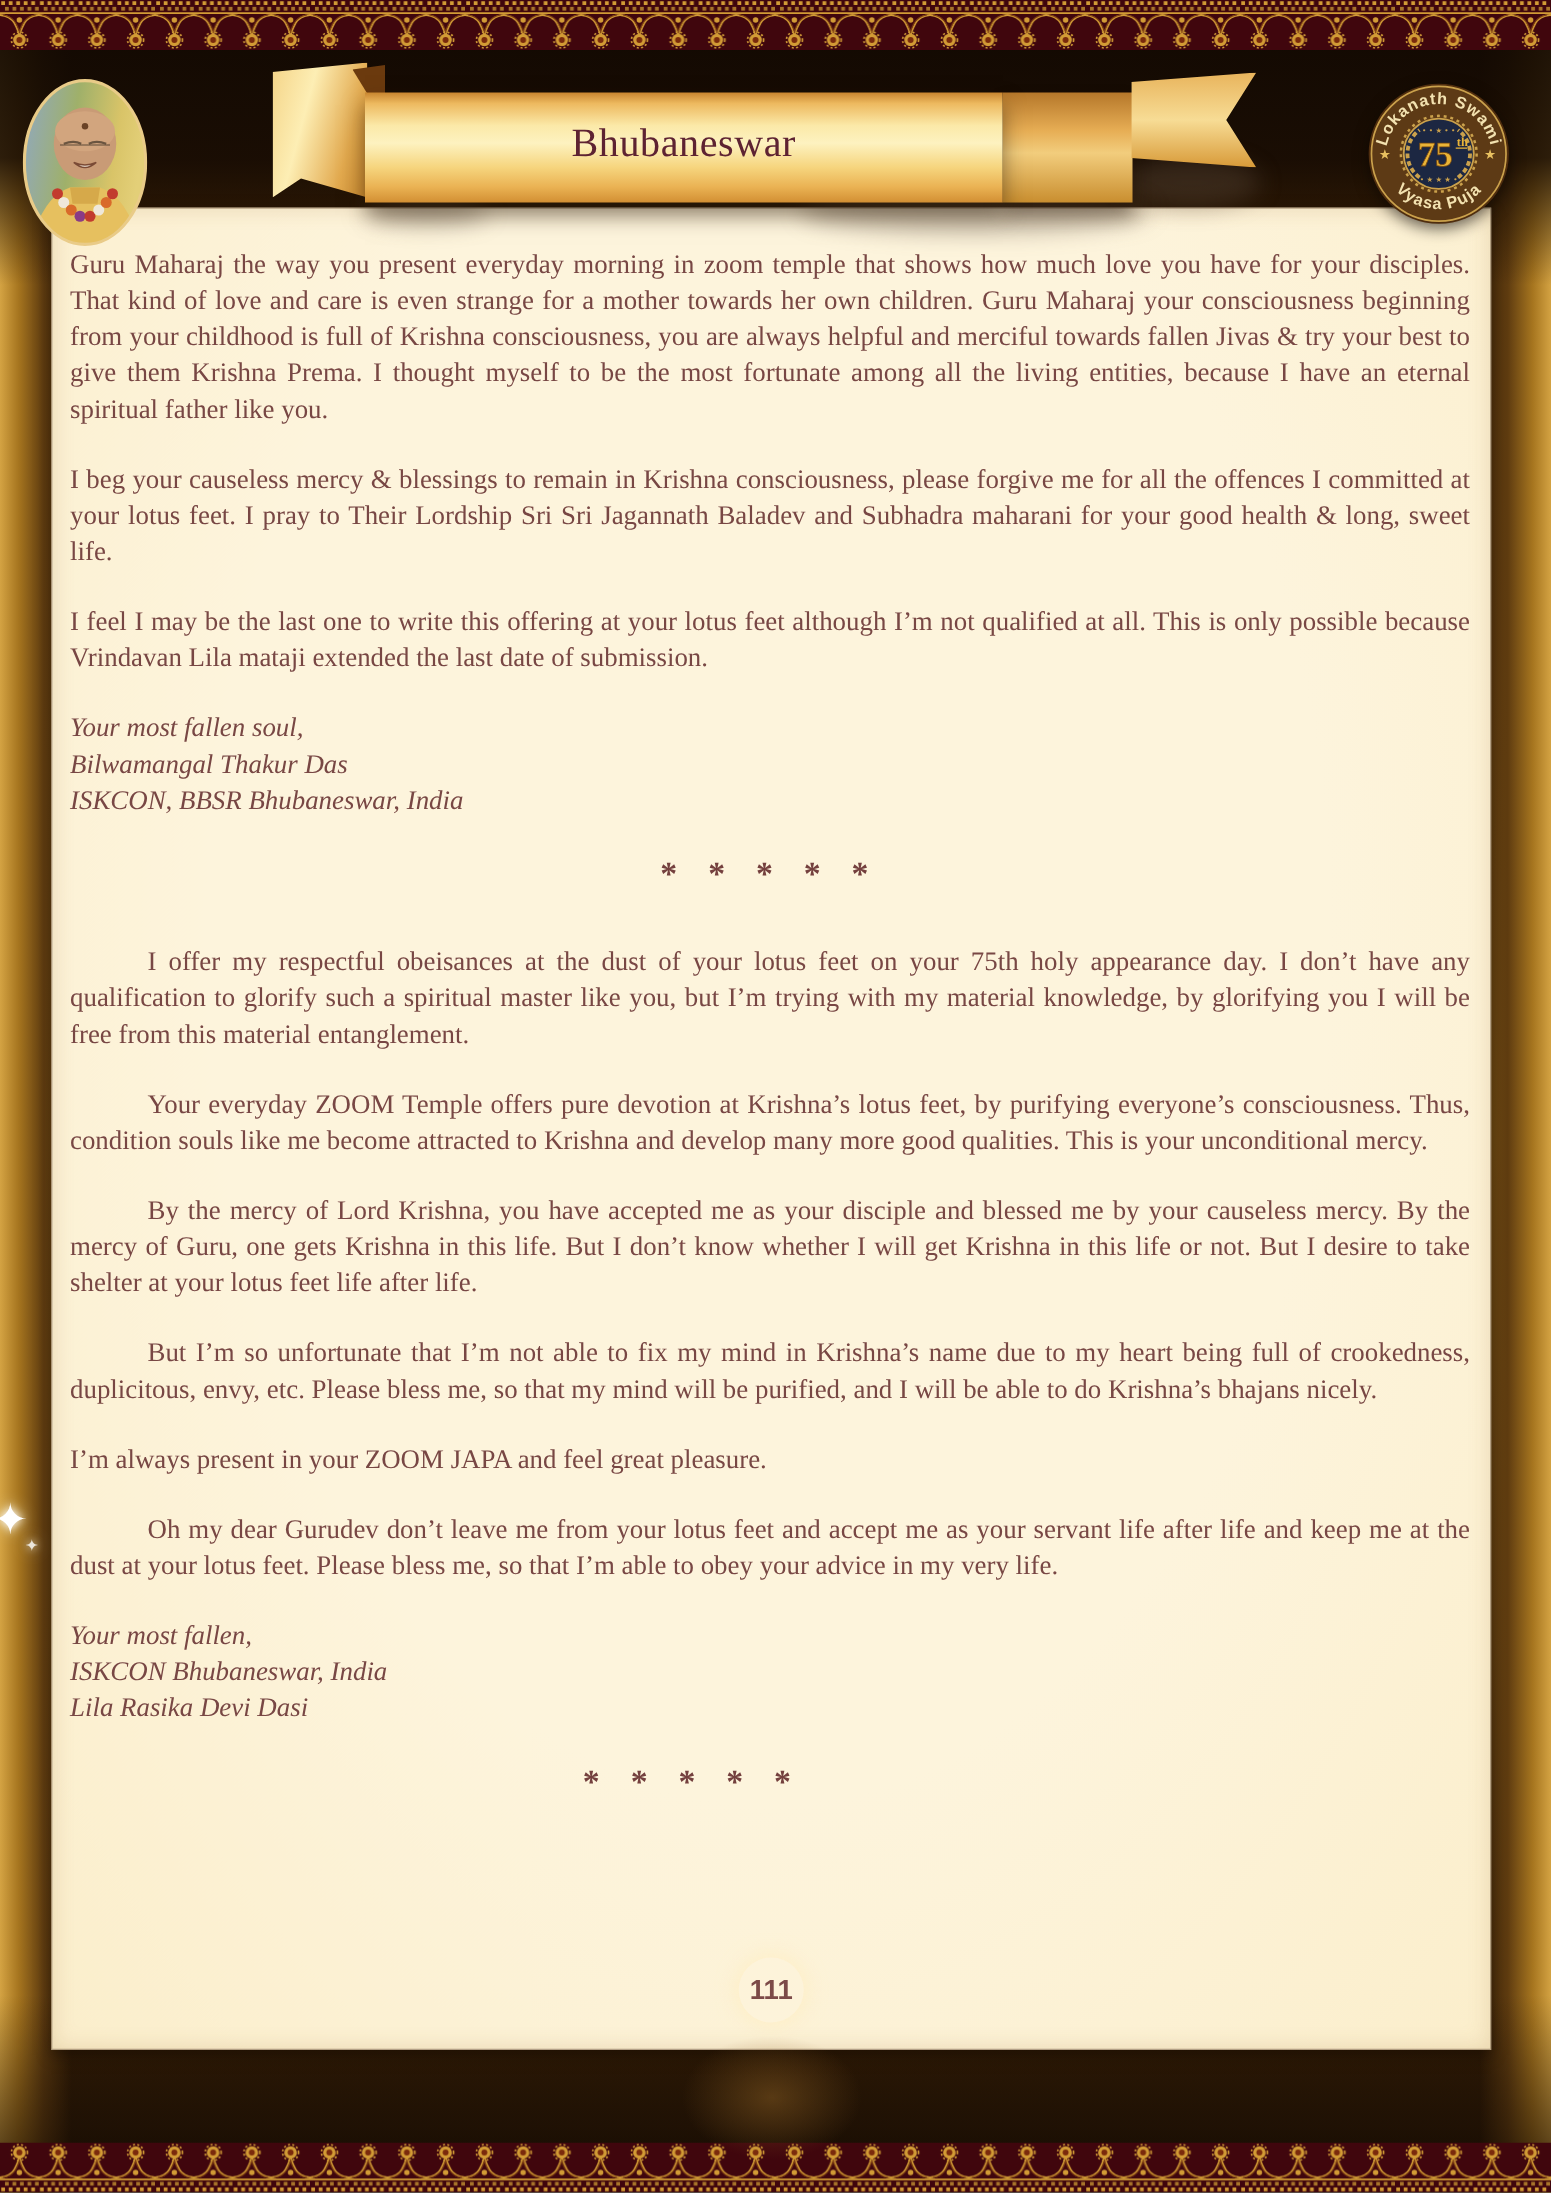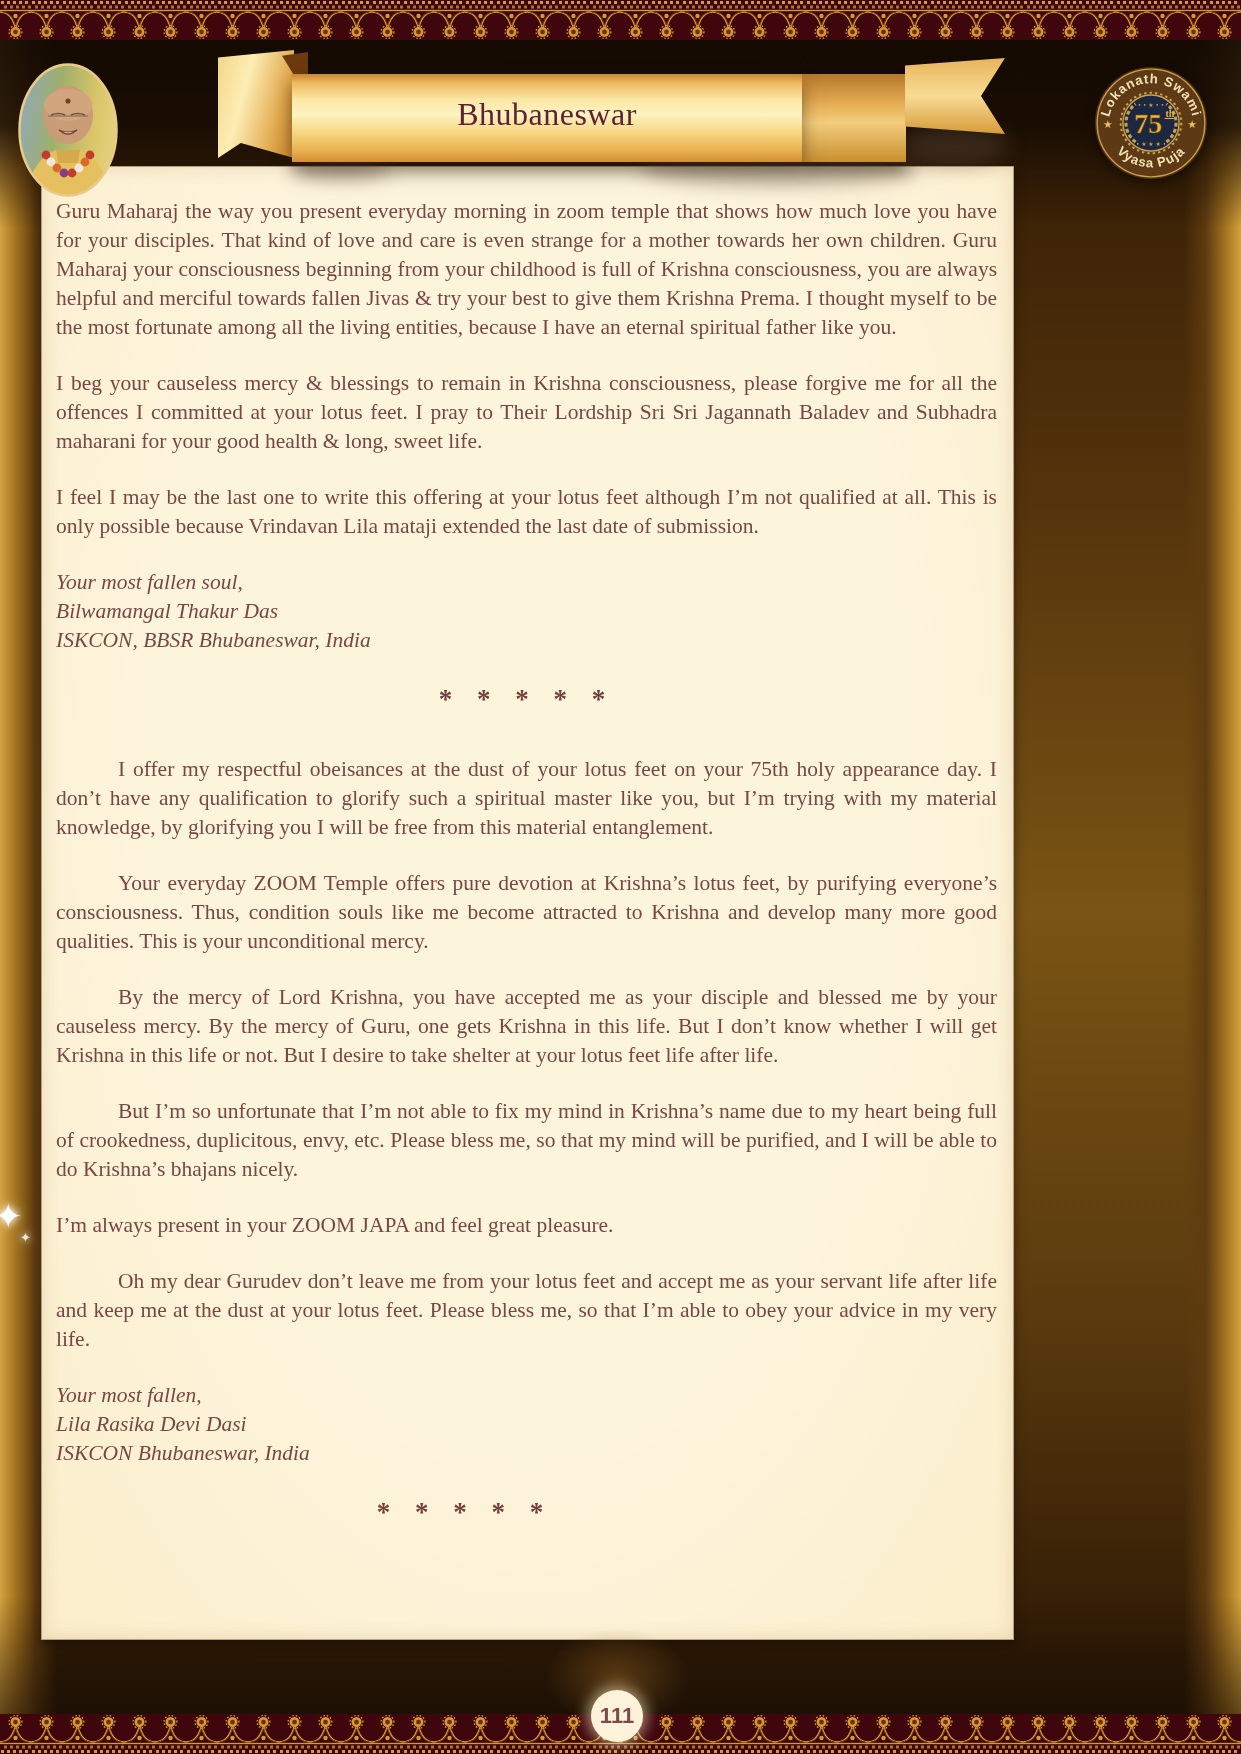--- a/index.html
+++ b/index.html
@@ -10,21 +10,21 @@
       linear-gradient(180deg, rgba(16,8,2,.95) 0%, rgba(22,11,3,.88) 7.2%, rgba(28,15,4,.5) 9.8%, rgba(0,0,0,0) 13%),
       linear-gradient(0deg, rgba(16,8,2,.8) 0%, rgba(26,14,4,.55) 3%, rgba(0,0,0,0) 9%),
       linear-gradient(90deg, #d4a343 0%, #a6751f 1.2%, #5f3c10 2.8%, rgba(95,60,16,0) 4.6%, rgba(95,60,16,0) 95.4%, #5f3c10 97.2%, #a6751f 98.8%, #d4a343 100%),
       linear-gradient(180deg, #2a1605 0%, #3a2106 10%, #54330c 28%, #7a5414 52%, #5a3a0e 75%, #331d06 93%, #1c0f03 100%);
   }
   .ornament{position:absolute;left:0;width:1241px;height:40px;line-height:0;}
   .ornament.top{top:0;}
   .ornament.bottom{bottom:0;transform:scaleY(-1);}
 
   .panel{
-    position:absolute;left:41px;top:166px;width:973px;height:1474px;box-sizing:border-box;
+    position:absolute;left:41px;top:166px;width:1152px;height:1474px;box-sizing:border-box;
     background:radial-gradient(ellipse at 50% 40%, #fdf4dc 55%, #fbeecb 100%);
     border:1px solid rgba(70,38,10,.4);
     box-shadow:0 4px 10px rgba(20,10,2,.5), inset 0 0 18px rgba(150,100,40,.18);
     padding:30px 16px 0 14px;
     color:#784744;font-size:21.5px;line-height:29px;text-align:justify;
   }
   .panel p{margin:0 0 27px 0;}
   .indent{text-indent:62px;}
   .sig{margin:0 0 30px 0;line-height:29px;text-align:left;font-style:italic;}
   .stars{height:40px;margin:6px 0 30px 0;text-align:center;font-size:27px;letter-spacing:9px;
@@ -63,21 +63,21 @@
   }
   .smudge{position:absolute;border-radius:50%;background:rgba(95,75,60,.38);filter:blur(9px);}
   .smudge.a{left:640px;top:152px;width:280px;height:34px;}
   .smudge.b{left:295px;top:160px;width:95px;height:20px;}
   .smudge.c{left:898px;top:126px;width:110px;height:40px;}
 
   .photo{position:absolute;left:18px;top:63px;width:100px;height:134px;}
   .badge{position:absolute;left:1094px;top:66px;width:114px;height:114px;filter:drop-shadow(0 4px 6px rgba(10,5,1,.6));}
 
   .page-circle{
-    position:absolute;left:591px;top:1690px;width:52px;height:52px;border-radius:50%;
+    position:absolute;left:591px;top:1566px;width:52px;height:52px;border-radius:50%;
     background:#fdf3da;box-shadow:0 0 14px 4px rgba(255,236,190,.55);
     text-align:center;line-height:52px;
     font-family:"Liberation Sans",sans-serif;font-weight:bold;font-size:22px;color:#7c4a48;
   }
   .footer-glow{position:absolute;left:545px;top:1628px;width:145px;height:100px;
     background:radial-gradient(ellipse,rgba(140,95,35,.5),rgba(0,0,0,0) 70%);}
 
   .sparkle{position:absolute;color:#fff;font-family:"DejaVu Sans",sans-serif;
     text-shadow:0 0 7px #fff,0 0 14px rgba(255,255,230,.9);}
   .sparkle.big{left:-6px;top:1196px;font-size:34px;}
@@ -166,22 +166,22 @@
 
   <div>
     <p class="indent">I offer my respectful obeisances at the dust of your lotus feet on your 75th holy appearance day. I don’t have any qualification to glorify such a spiritual master like you, but I’m trying with my material knowledge, by glorifying you I will be free from this material entanglement.</p>
     <p class="indent">Your everyday ZOOM Temple offers pure devotion at Krishna’s lotus feet, by purifying everyone’s consciousness. Thus, condition souls like me become attracted to Krishna and develop many more good qualities. This is your unconditional mercy.</p>
     <p class="indent">By the mercy of Lord Krishna, you have accepted me as your disciple and blessed me by your causeless mercy. By the mercy of Guru, one gets Krishna in this life. But I don’t know whether I will get Krishna in this life or not. But I desire to take shelter at your lotus feet life after life.</p>
     <p class="indent">But I’m so unfortunate that I’m not able to fix my mind in Krishna’s name due to my heart being full of crookedness, duplicitous, envy, etc. Please bless me, so that my mind will be purified, and I will be able to do Krishna’s bhajans nicely.</p>
     <p>I’m always present in your ZOOM JAPA and feel great pleasure.</p>
     <p class="indent">Oh my dear Gurudev don’t leave me from your lotus feet and accept me as your servant life after life and keep me at the dust at your lotus feet. Please bless me, so that I’m able to obey your advice in my very life.</p>
     <div class="sig">
       <div>Your most fallen,</div>
+      <div>ISKCON Bhubaneswar, India</div>
       <div>Lila Rasika Devi Dasi</div>
-      <div>ISKCON Bhubaneswar, India</div>
     </div>
     <div class="stars second">* * * * *</div>
   </div>
 </div>
 
 <div class="smudge a"></div>
 <div class="smudge b"></div>
 <div class="smudge c"></div>
 <div class="ribbon-tail-left"></div>
 <div class="ribbon-fold-notch"></div>

